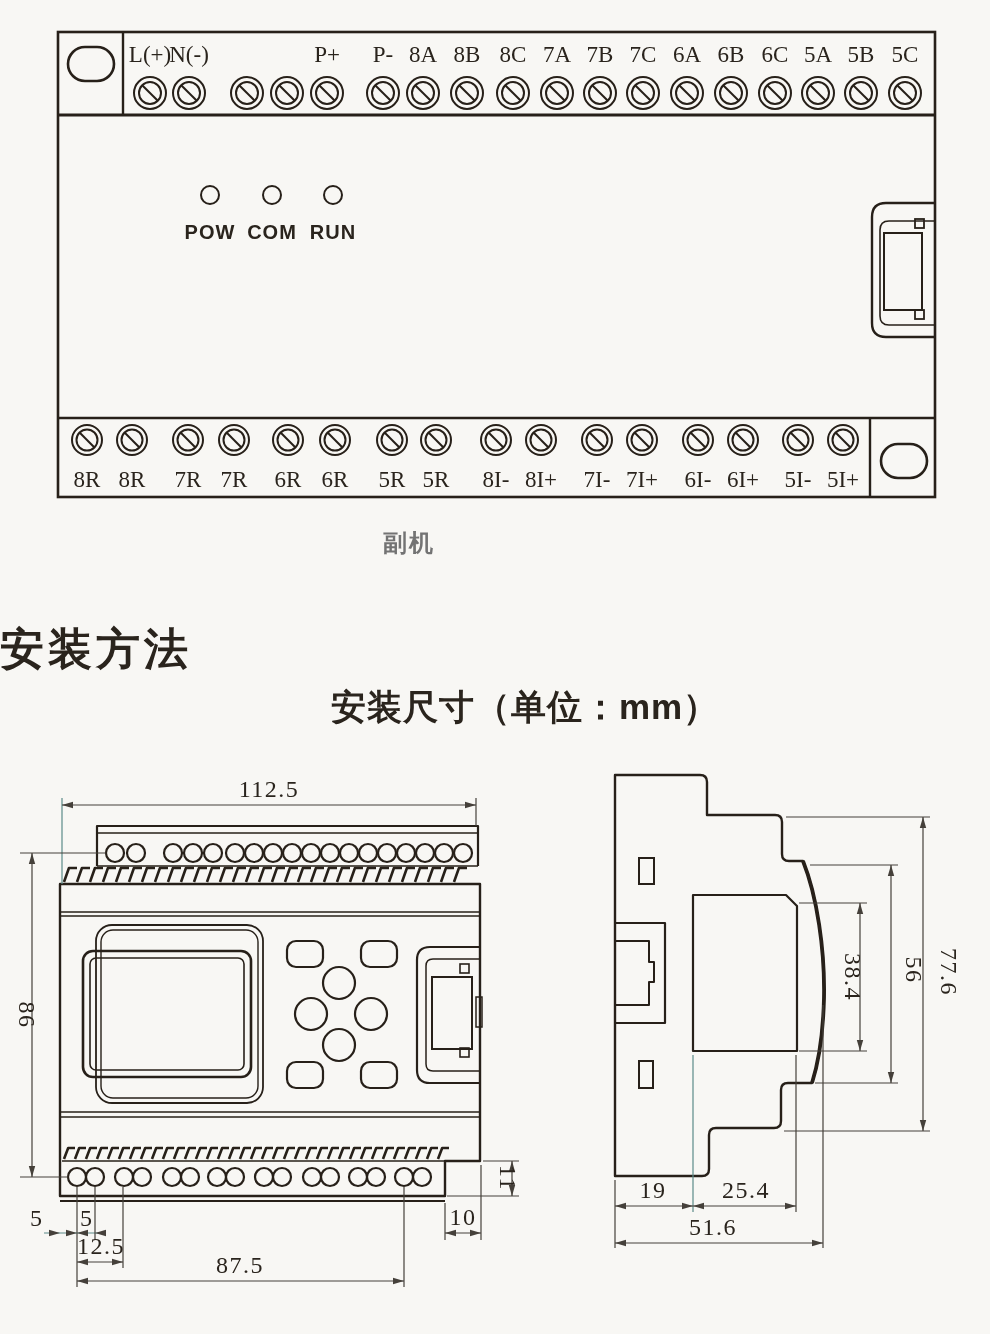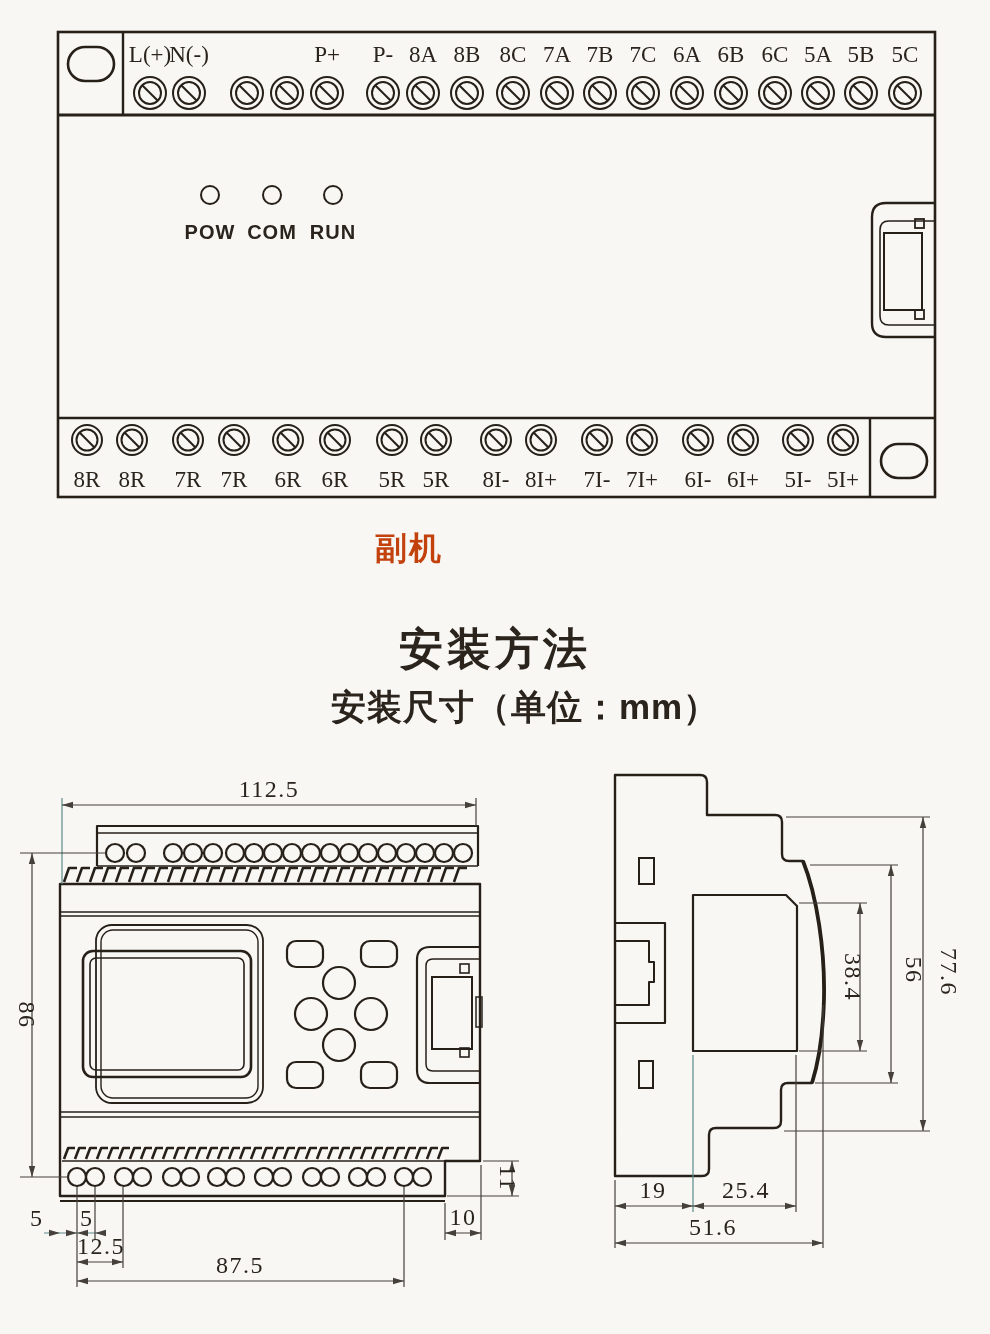--- a/index.html
+++ b/index.html
@@ -5,24 +5,24 @@
   html,body{margin:0;padding:0;}
   body{
     width:990px;height:1334px;position:relative;
     background:#f8f7f4;overflow:hidden;
     font-family:"Liberation Sans",sans-serif;
   }
   #tech-drawing{position:absolute;left:0;top:0;}
   .caption{
     position:absolute;left:0;top:527px;width:818px;text-align:center;
     font-family:"Liberation Serif","DejaVu Serif",serif;
-    font-weight:700;font-size:32px;color:#c2410c;letter-spacing:2px;
+    font-weight:700;font-size:24px;color:#737373;letter-spacing:2px;
   }
   .title-main{
-    position:absolute;left:0;top:620px;width:990px;text-align:center;
+    position:absolute;left:0;top:620px;width:990px;
     font-weight:700;font-size:44px;color:#2a241d;letter-spacing:4px;
   }
   .title-sub{
     position:absolute;left:30px;top:684px;width:990px;text-align:center;
     font-weight:700;font-size:35px;color:#2a241d;letter-spacing:1px;
   }
   svg text{font-family:"Liberation Serif","DejaVu Serif",serif;fill:#2a241d;}
   svg text.sans{font-family:"Liberation Sans","DejaVu Sans",sans-serif;font-weight:700;}
 </style>
 </head>

